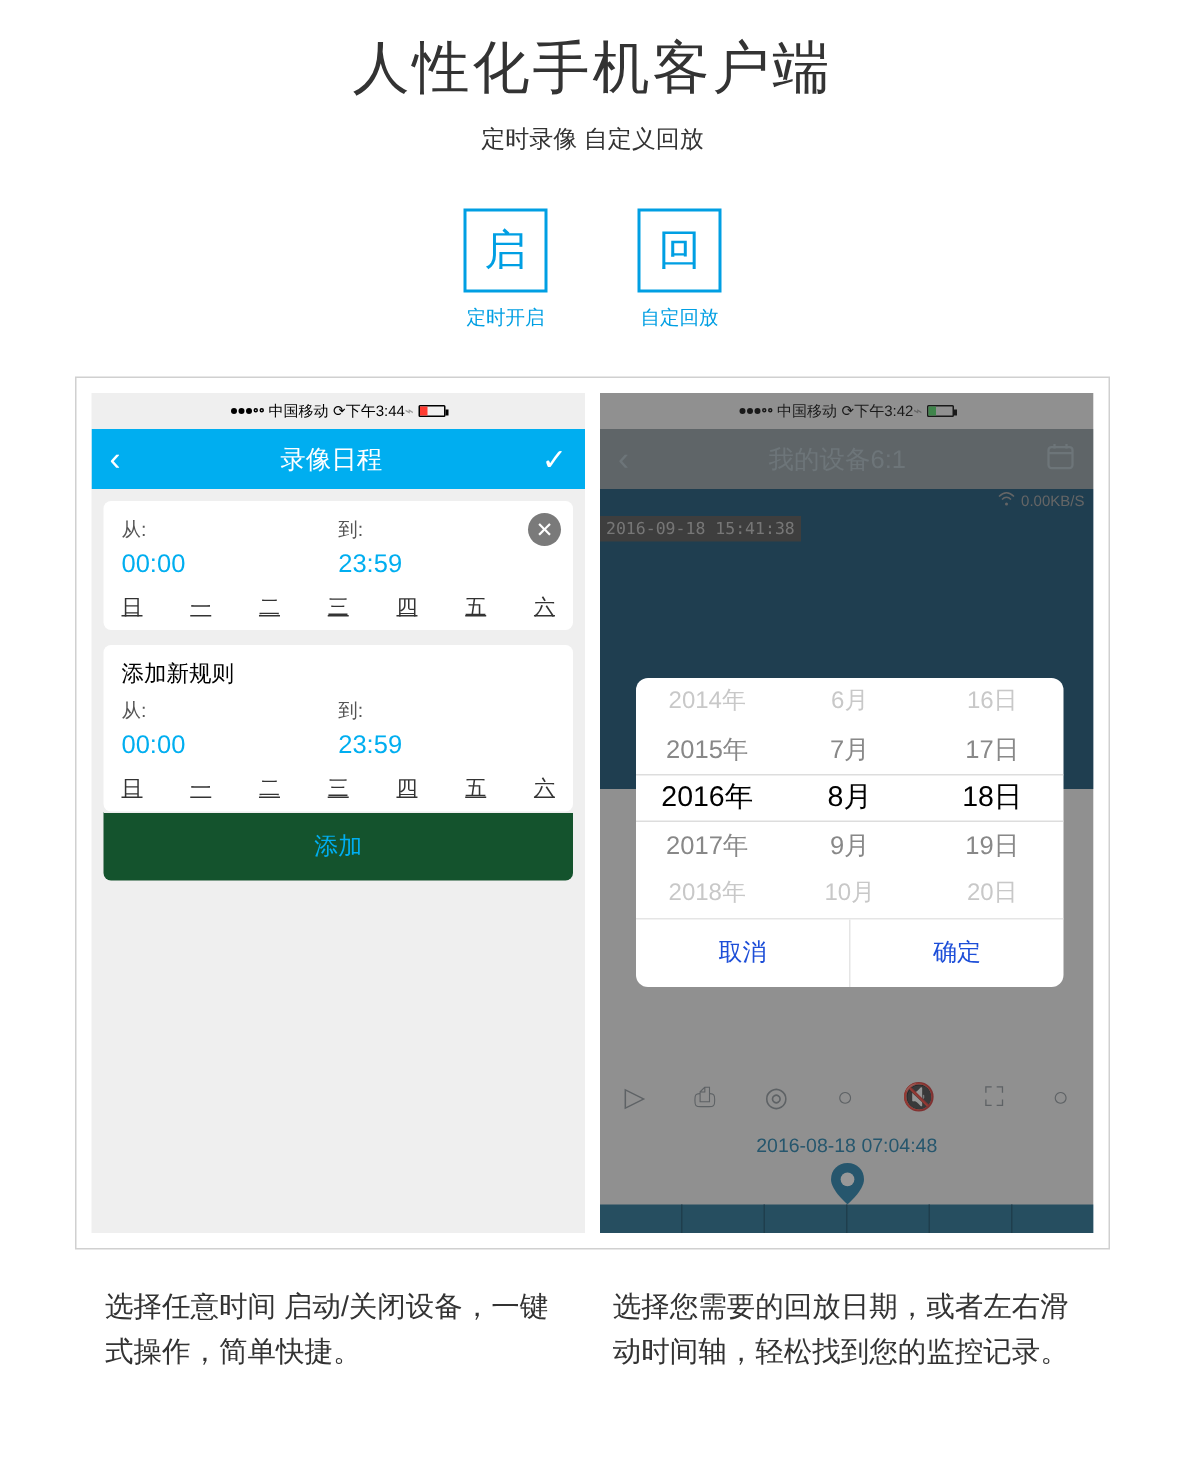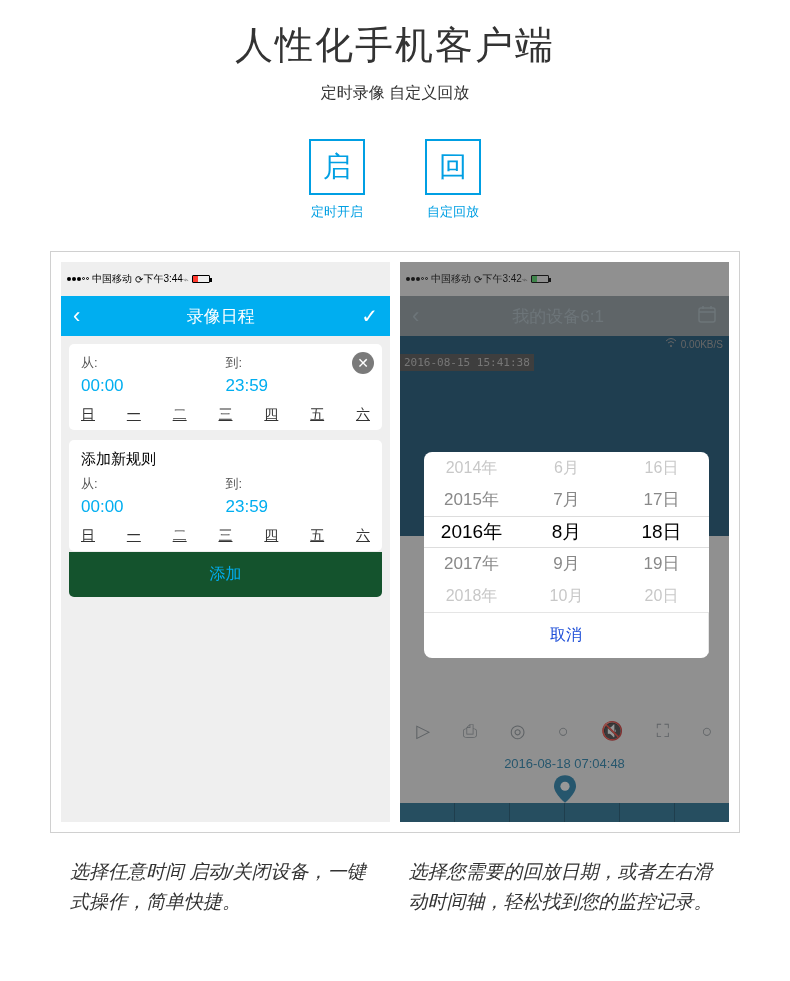--- a/index.html
+++ b/index.html
@@ -55,24 +55,24 @@
   gap: 10px;
 }
 .phone {
   flex: 1;
   height: 560px;
   background: #efefef;
   position: relative;
   overflow: hidden;
 }
 .status-bar {
-  height: 34px;
-  display: flex;
-  align-items: center;
-  justify-content: flex-start;
+  height: 24px;
+  display: flex;
+  align-items: center;
+  justify-content: center;
   padding: 0 6px;
   font-size: 10px;
   color: #000;
 }
 .status-left { display: flex; align-items: center; gap: 3px; }
 .status-right { display: flex; align-items: center; gap: 3px; }
 .signal-dots { display: flex; gap: 1px; }
 .signal-dots span { width: 4px; height: 4px; border-radius: 50%; background: #000; }
 .signal-dots span.empty { background: transparent; border: 1px solid #000; width: 3px; height: 3px; }
 .battery {
@@ -296,21 +296,20 @@
 .timeline-seg {
   flex: 1;
   border-right: 1px solid #0d4a68;
 }
 .timeline-seg:last-child { border-right: none; }
 
 .captions {
   display: flex;
   margin: 24px 70px 16px;
   gap: 27px;
-  font-style: italic;
 }
 .caption {
   flex: 1;
   font-size: 19px;
   line-height: 1.6;
   color: #333;
 }
 </style>
 </head>
 <body>
@@ -444,21 +443,21 @@
       <div class="video-area">
         <div class="video-stats">
           <span class="wifi-icon">
             <svg width="12" height="10" viewBox="0 0 12 10" fill="#999">
                 <path d="M6 8 L6 8 M3 5 Q6 2 9 5 M1 3 Q6 -2 11 3" stroke="#999" fill="none" stroke-width="1"></path>
                 <circle cx="6" cy="8" r="1"></circle>
               </svg>
           </span>
           <span>0.00KB/S</span>
         </div>
-        <div class="video-timestamp">2016-08-15 15:41:38</div>
+        <div class="video-timestamp">2016-09-18 15:41:38</div>
       </div>
 
       <div class="phone2-dark-overlay"></div>
 
       <div class="date-picker">
         <div class="picker-wheels">
           <div class="picker-highlight"></div>
           <div class="picker-col">
             <div class="picker-item">2014年</div>
             <div class="picker-item near">2015年</div>
@@ -476,20 +475,21 @@
           <div class="picker-col">
             <div class="picker-item">16日</div>
             <div class="picker-item near">17日</div>
             <div class="picker-item selected">18日</div>
             <div class="picker-item near">19日</div>
             <div class="picker-item">20日</div>
           </div>
         </div>
         <div class="picker-buttons">
           <div class="picker-btn">取消</div>
+          <div class="picker-btn">确定</div>
         </div>
       </div>
 
       <div class="toolbar">
         <span>▷</span>
         <span>⎙</span>
         <span>◎</span>
         <span>○</span>
         <span>🔇</span>
         <span>⛶</span>

